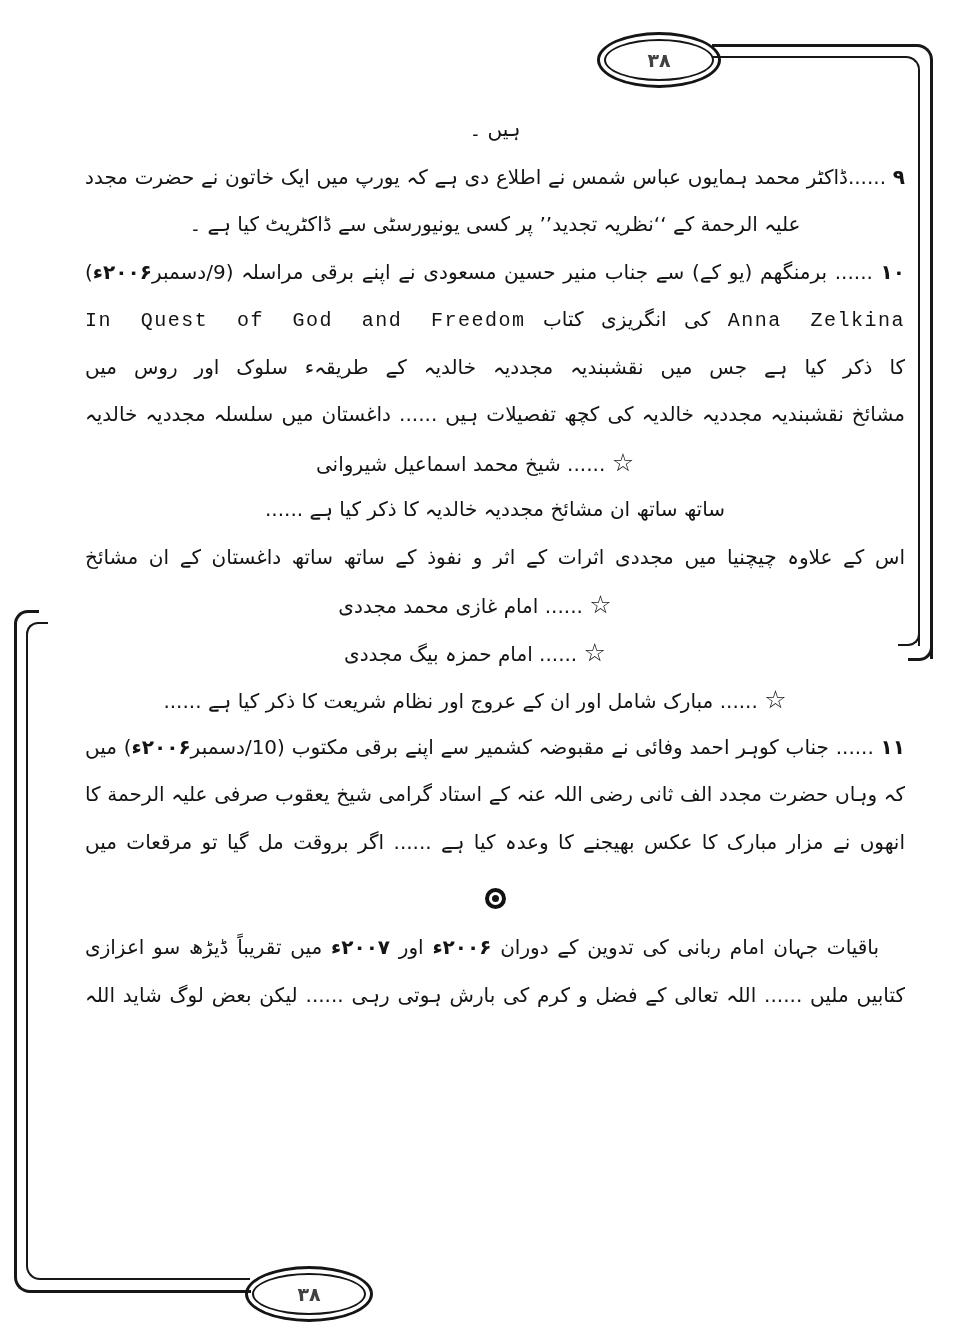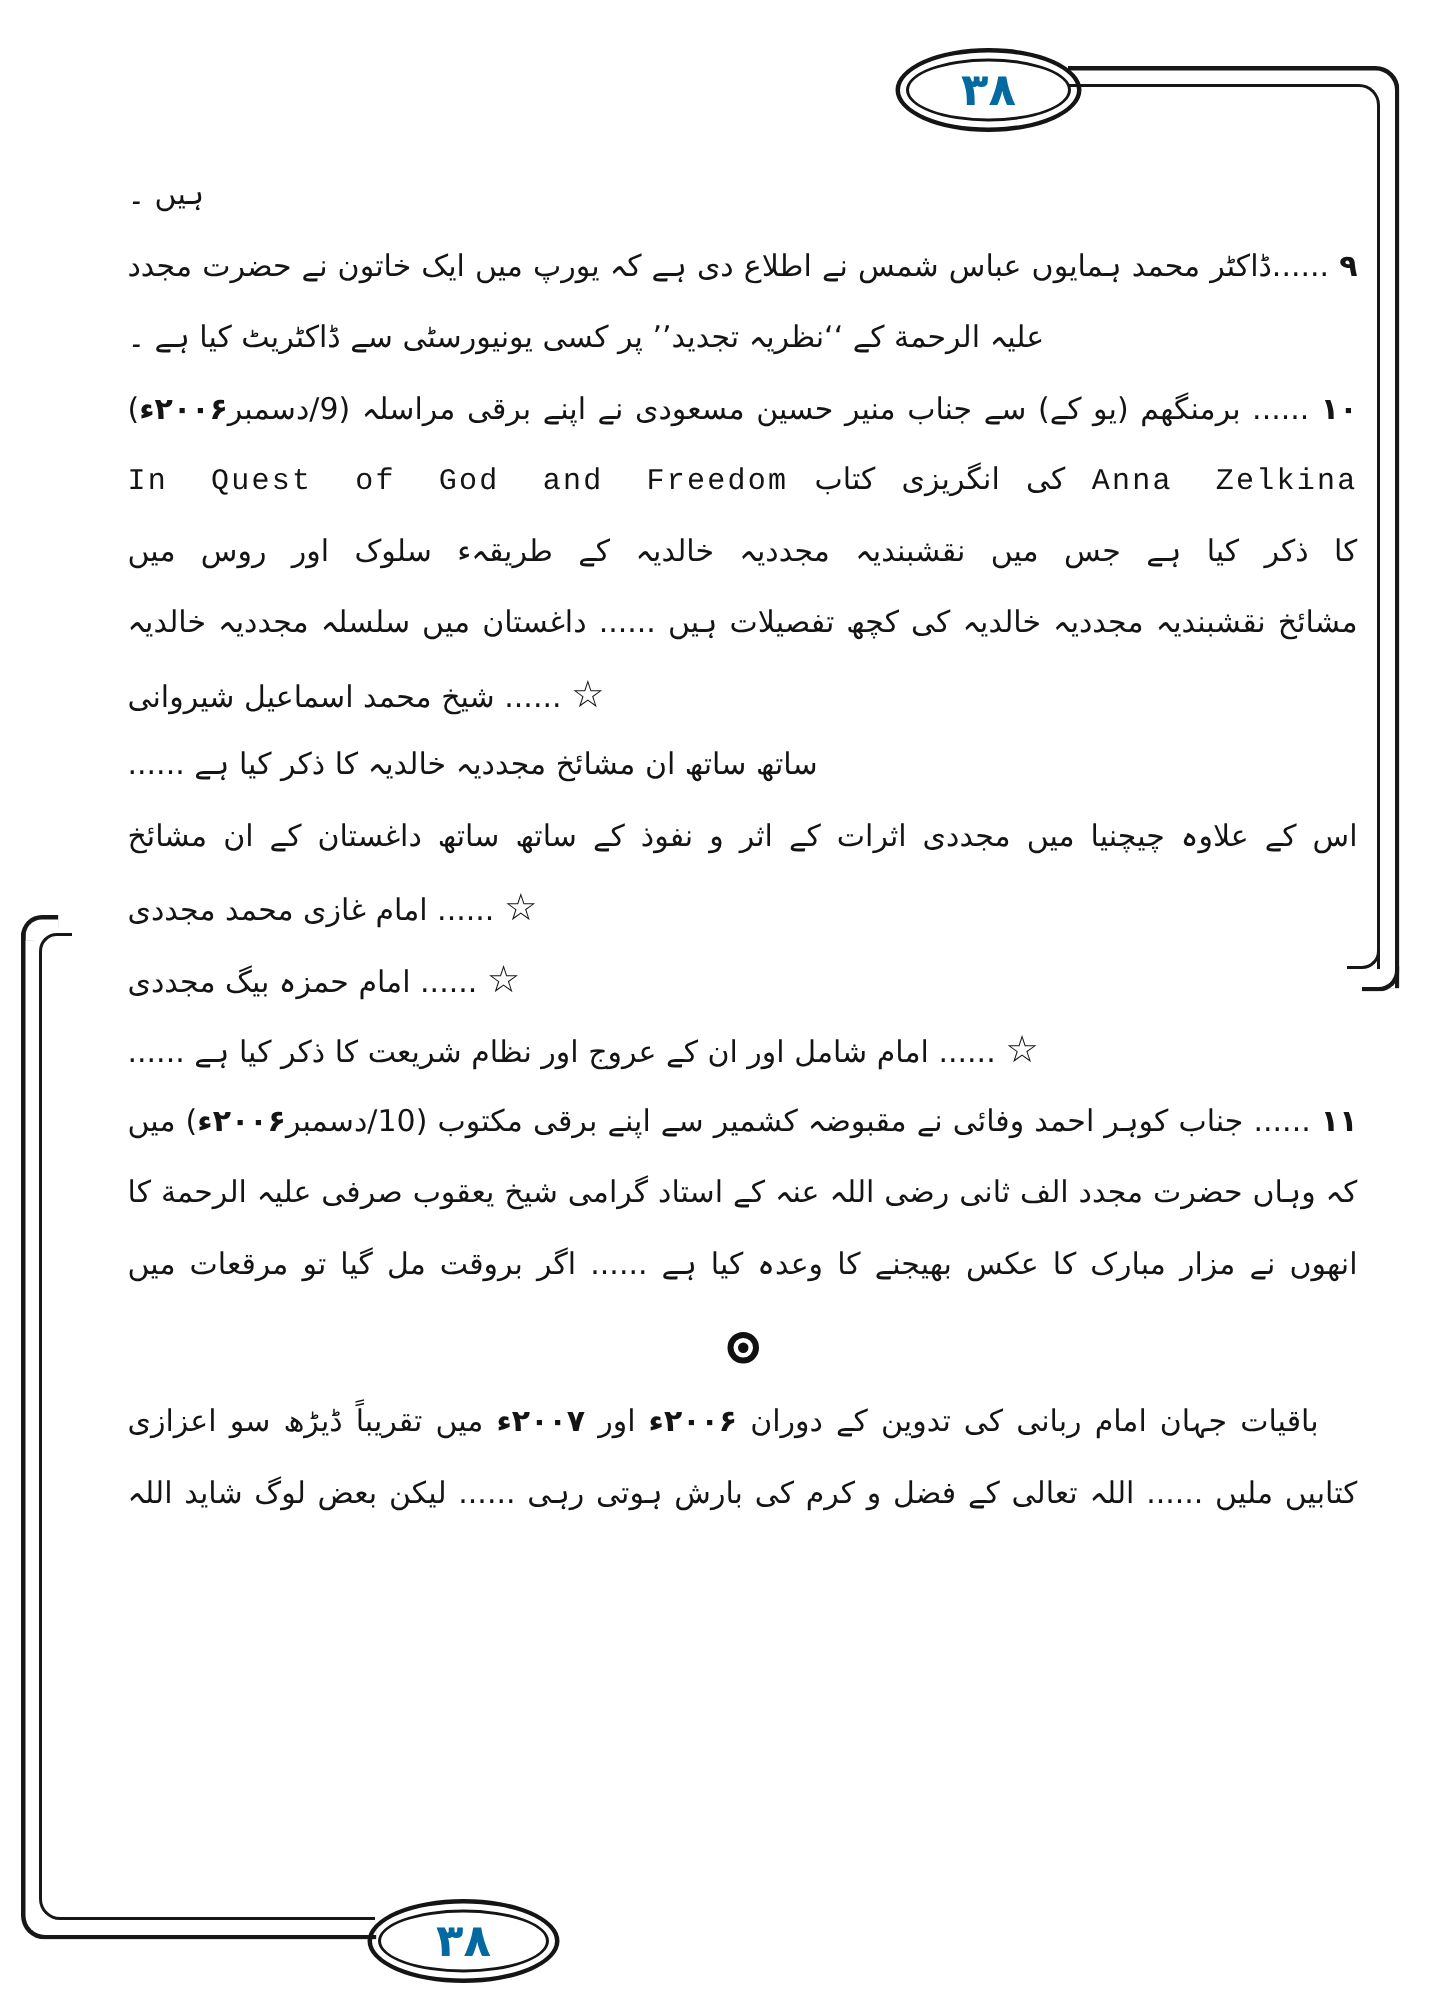--- a/index.html
+++ b/index.html
@@ -29,31 +29,31 @@
   .bl-hook-outer{position:absolute;left:14px;top:610px;width:22px;height:14px;
     border-left:3px solid #171717;border-top:3px solid #171717;border-top-left-radius:14px;}
   .bl-hook-inner{position:absolute;left:26px;top:622px;width:20px;height:12px;
     border-left:2px solid #171717;border-top:2px solid #171717;border-top-left-radius:12px;}
 
   
   .cartouche{position:absolute;border:3px solid #151515;border-radius:50%;}
   .cartouche .inner{position:absolute;inset:4px;border:2px solid #151515;border-radius:50%;}
   .cartouche .num{
     position:absolute;inset:0;display:flex;align-items:center;justify-content:center;
-    font-size:30px;font-weight:bold;color:#0369a1;
+    font-size:19px;font-weight:bold;color:#404040;
   }
   .cartouche.top{left:597px;top:32px;width:118px;height:50px;}
   .cartouche.bottom{left:245px;top:1266px;width:122px;height:50px;}
 
   
   .content{position:absolute;left:85px;right:55px;top:106px;}
   .line{
     height:47.5px;line-height:47.5px;
     font-size:20px;overflow:hidden;
-    direction:rtl;text-align:left;
+    direction:rtl;text-align:center;
     color:#141414;
   }
   .line.j{text-align:justify;text-align-last:justify;}
   .line.ind{padding-right:40px;}
   .line.pind{padding-right:26px;}
   .b{font-weight:bold;}
   .en{font-family:Liberation Mono, monospace;letter-spacing:1.5px;word-spacing:4px;}
   .star{font-size:25px;}
 
   .sep-row{height:52px;margin-top:6px;display:flex;align-items:center;justify-content:center;}
@@ -92,21 +92,21 @@
       <div class="line r" dir="rtl"><span>علیہ الرحمة کے ‘‘نظریہ تجدید’’ پر کسی یونیورسٹی سے ڈاکٹریٹ کیا ہے ۔</span></div>
       <div class="line j" dir="rtl"><span class="b">۱۰</span><span> ...... برمنگھم (یو کے) سے جناب منیر حسین مسعودی نے اپنے برقی مراسلہ (9/دسمبر</span><span class="b">۲۰۰۶ء</span><span>) میں</span></div>
       <div class="line j" dir="rtl"><span dir="ltr" class="en">Anna  Zelkina</span><span> کی انگریزی کتاب </span><span dir="ltr" class="en">In Quest of God and Freedom</span></div>
       <div class="line j" dir="rtl"><span>کا ذکر کیا ہے جس میں نقشبندیہ مجددیہ خالدیہ کے طریقہء سلوک اور روس میں </span></div>
       <div class="line j" dir="rtl"><span>مشائخ نقشبندیہ مجددیہ خالدیہ کی کچھ تفصیلات ہیں ...... داغستان میں سلسلہ مجددیہ خالدیہ کے فروغ کے</span></div>
       <div class="line r ind" dir="rtl"><span class="star">☆</span><span> ...... شیخ محمد اسماعیل شیروانی</span></div>
       <div class="line r" dir="rtl"><span>ساتھ ساتھ ان مشائخ مجددیہ خالدیہ کا ذکر کیا ہے ......</span></div>
       <div class="line j" dir="rtl"><span>اس کے علاوہ چیچنیا میں مجددی اثرات کے اثر و نفوذ کے ساتھ ساتھ داغستان کے ان مشائخ نقشبندیہ مجددیہ</span></div>
       <div class="line r ind" dir="rtl"><span class="star">☆</span><span> ...... امام غازی محمد مجددی</span></div>
       <div class="line r ind" dir="rtl"><span class="star">☆</span><span> ...... امام حمزہ بیگ مجددی</span></div>
-      <div class="line r ind" dir="rtl"><span class="star">☆</span><span> ...... امام شامل اور ان کے عروج اور نظام شریعت کا ذکر کیا ہے ......</span></div>
+      <div class="line r ind" dir="rtl"><span class="star">☆</span><span> ...... مبارک شامل اور ان کے عروج اور نظام شریعت کا ذکر کیا ہے ......</span></div>
       <div class="line j" dir="rtl"><span class="b">۱۱</span><span> ...... جناب کوہر احمد وفائی نے مقبوضہ کشمیر سے اپنے برقی مکتوب (10/دسمبر</span><span class="b">۲۰۰۶ء</span><span>) میں اطلاع دی ہے</span></div>
       <div class="line j" dir="rtl"><span>کہ وہاں حضرت مجدد الف ثانی رضی اللہ عنہ کے استاد گرامی شیخ یعقوب صرفی علیہ الرحمة کا مزار مبارک ہے،</span></div>
       <div class="line j" dir="rtl"><span>انھوں نے مزار مبارک کا عکس بھیجنے کا وعدہ کیا ہے ...... اگر بروقت مل گیا تو مرقعات میں شامل کر دیا جائے</span></div>
       <div class="sep-row">
         <span class="fisheye">
           <span class="fisheye-dot"></span>
         </span>
       </div>
       <div class="line j pind" dir="rtl"><span>باقیات جہان امام ربانی کی تدوین کے دوران </span><span class="b">۲۰۰۶ء</span><span> اور </span><span class="b">۲۰۰۷ء</span><span> میں تقریباً ڈیڑھ سو اعزازی</span></div>
       <div class="line j" dir="rtl"><span>کتابیں ملیں ...... اللہ تعالی کے فضل و کرم کی بارش ہوتی رہی ...... لیکن بعض لوگ شاید اللہ تعالی کے فضل کو</span></div>

